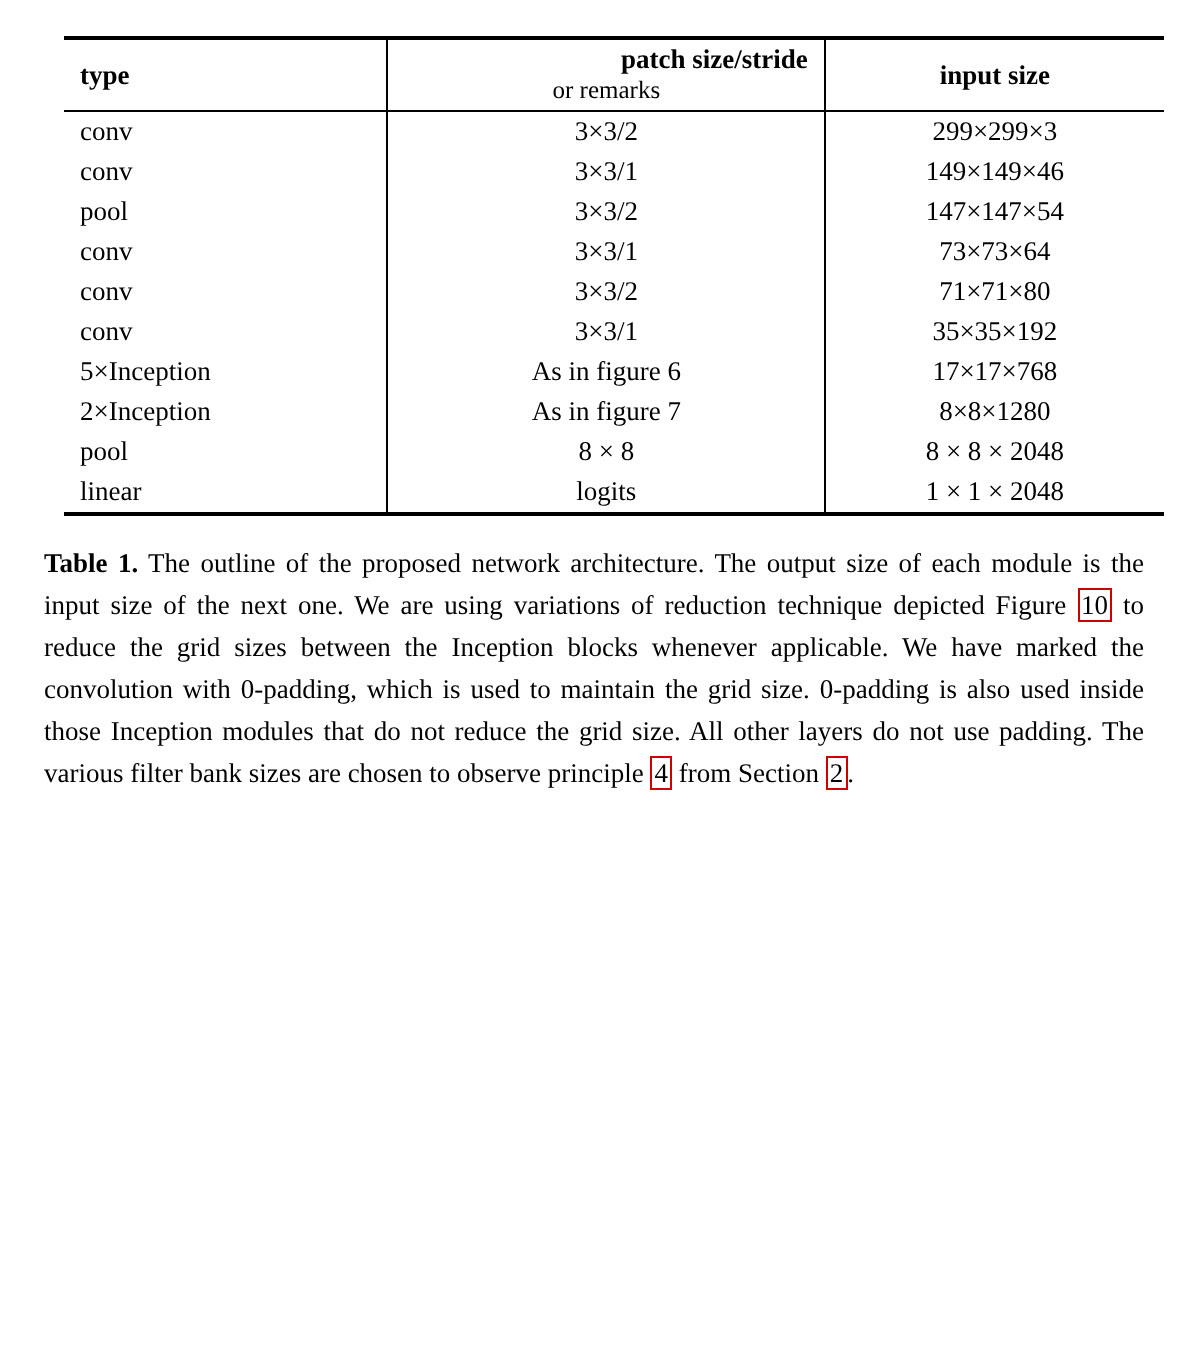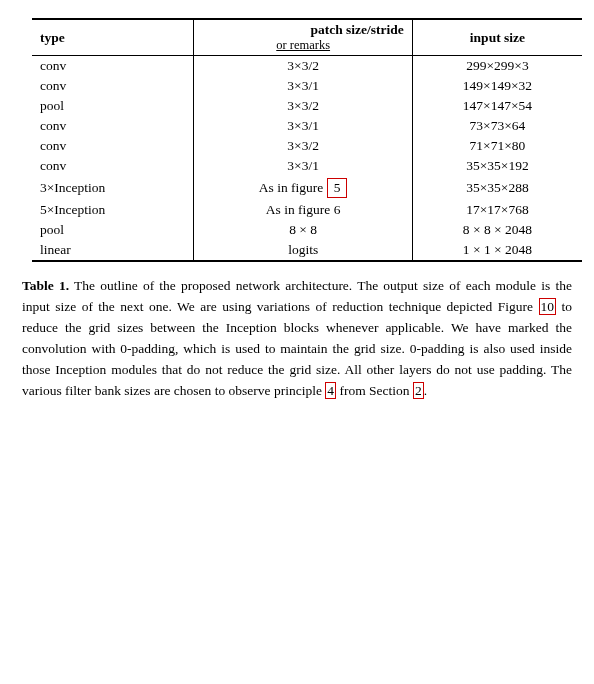--- a/index.html
+++ b/index.html
@@ -52,21 +52,20 @@
     }
 
     .th-top {
       font-weight: bold;
       text-align: right;
     }
     .th-sub {
       font-weight: normal;
       font-style: normal;
       font-size: 12.5px;
-      text-decoration: underline;
     }
 
     .highlight-cell {
       border: 1.5px solid #c00;
       padding: 1px 6px;
       display: inline-block;
     }
 
     .caption {
       font-size: 13.5px;
@@ -102,21 +101,21 @@
     </thead>
     <tbody id="table-body">
     <tr>
           <td>conv</td>
           <td>3×3/2</td>
           <td>299×299×3</td>
         </tr>
         <tr>
           <td>conv</td>
           <td>3×3/1</td>
-          <td>149×149×32</td>
+          <td>149×149×46</td>
         </tr>
         <tr>
           <td>pool</td>
           <td>3×3/2</td>
           <td>147×147×54</td>
         </tr>
         <tr>
           <td>conv</td>
           <td>3×3/1</td>
           <td>73×73×64</td>
@@ -125,28 +124,28 @@
           <td>conv</td>
           <td>3×3/2</td>
           <td>71×71×80</td>
         </tr>
         <tr>
           <td>conv</td>
           <td>3×3/1</td>
           <td>35×35×192</td>
         </tr>
         <tr>
-          <td>3×Inception</td>
-          <td>As in figure <span class="highlight-cell">5</span></td>
-          <td>35×35×288</td>
-        </tr>
-        <tr>
           <td>5×Inception</td>
           <td>As in figure <span>6</span></td>
           <td>17×17×768</td>
+        </tr>
+        <tr>
+          <td>2×Inception</td>
+          <td>As in figure <span>7</span></td>
+          <td>8×8×1280</td>
         </tr>
         <tr>
           <td>pool</td>
           <td>8 × 8</td>
           <td>8 × 8 × 2048</td>
         </tr>
         <tr>
           <td>linear</td>
           <td>logits</td>
           <td>1 × 1 × 2048</td>

